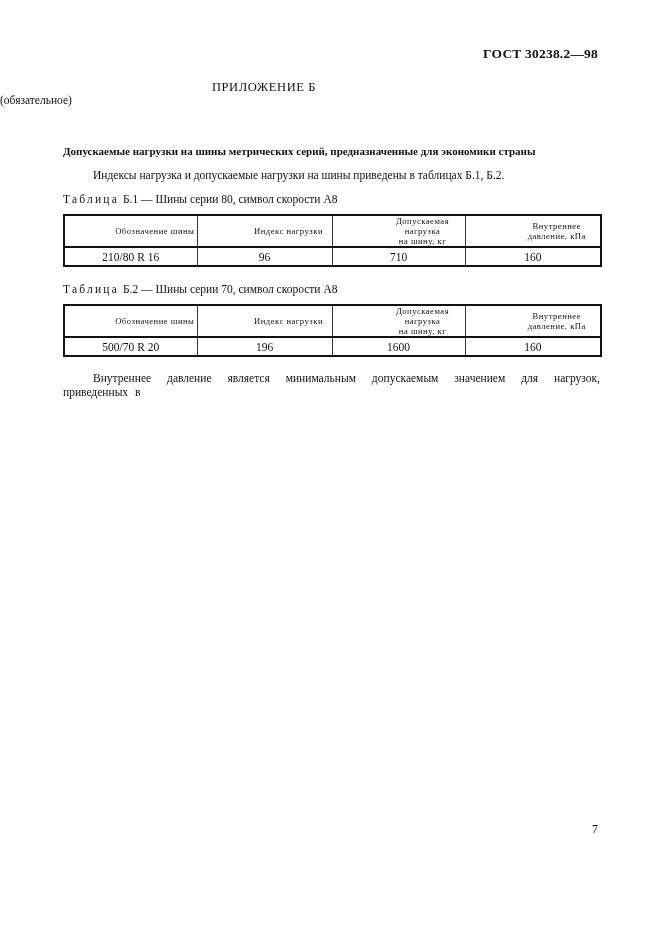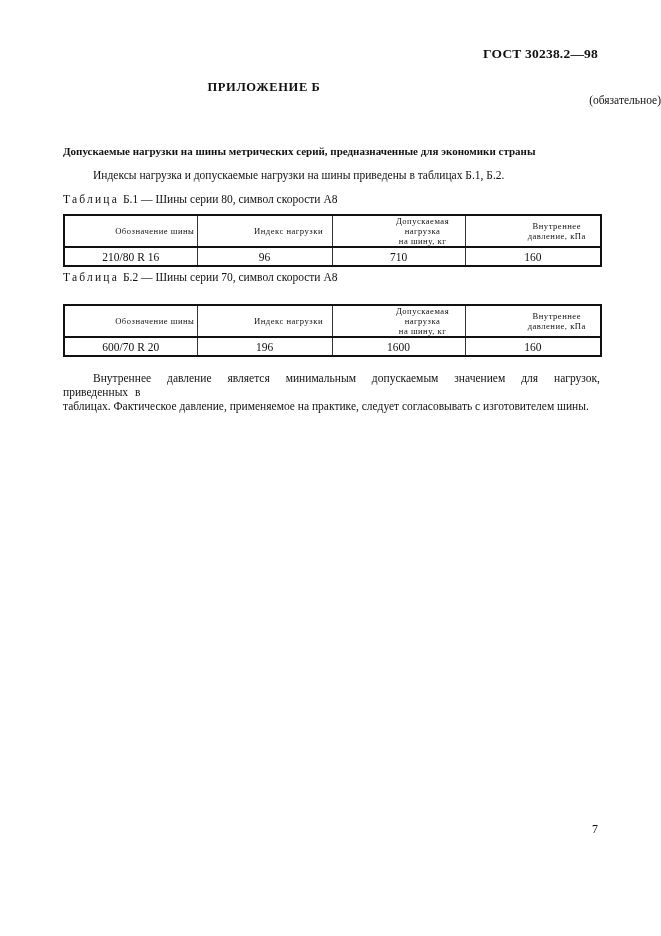--- a/index.html
+++ b/index.html
@@ -21,25 +21,24 @@
       text-align: right;
       font-weight: bold;
       font-size: 13.5px;
       letter-spacing: 0.2px;
     }
     .appendix-title {
       left: 0; width: 528px; top: 80px;
       text-align: center;
       font-size: 12.5px;
       letter-spacing: 0.6px;
-      font-weight: bold;
     }
     .appendix-sub {
       left: 0; width: 661px; top: 94px;
-      text-align: right;
+      text-align: left;
       font-size: 11.5px;
     }
     .section-heading {
       left: 63px; width: 536px; top: 145px;
       text-align: left;
       font-weight: bold;
       font-size: 11px;
       white-space: nowrap;
     }
     .intro {
@@ -50,21 +49,21 @@
     .table-caption {
       left: 63px;
       font-size: 11.5px;
       white-space: nowrap;
     }
     .table-caption .word {
       letter-spacing: 2.2px;
       margin-right: 4px;
     }
     .table-caption.t1 { top: 193px; }
-    .table-caption.t2 { top: 271px; }
+    .table-caption.t2 { top: 283px; }
     table.doc-table {
       position: absolute;
       left: 63px;
       width: 537px;
       border-collapse: collapse;
       border: 2px solid #111;
       table-layout: fixed;
     }
     table.doc-table.t1 { top: 214px; }
     table.doc-table.t2 { top: 304px; }
@@ -160,26 +159,25 @@
       <th>Индекс нагрузки</th>
       <th>
         <span>Допускаемая нагрузка</span><br>
         <span>на шину, кг</span>
       </th>
       <th>Внутреннее давление, кПа</th>
     </tr>
   </thead>
   <tbody>
     <tr>
-      <td>600/70 R 20</td>
+      <td>500/70 R 20</td>
       <td>196</td>
       <td>1600</td>
       <td>160</td>
     </tr>
   </tbody>
 </table>
 
 <div class="abs closing">
   <span class="indent"></span><span class="spaced">Внутреннее давление является минимальным допускаемым значением для нагрузок, приведенных в</span><br>
-  <span>таблицах. Фактическое давление, применяемое на практике, следует согласовывать с изготовителем шины.</span>
 </div>
 
 <div class="abs page-number">7</div>
 
 </body></html>

